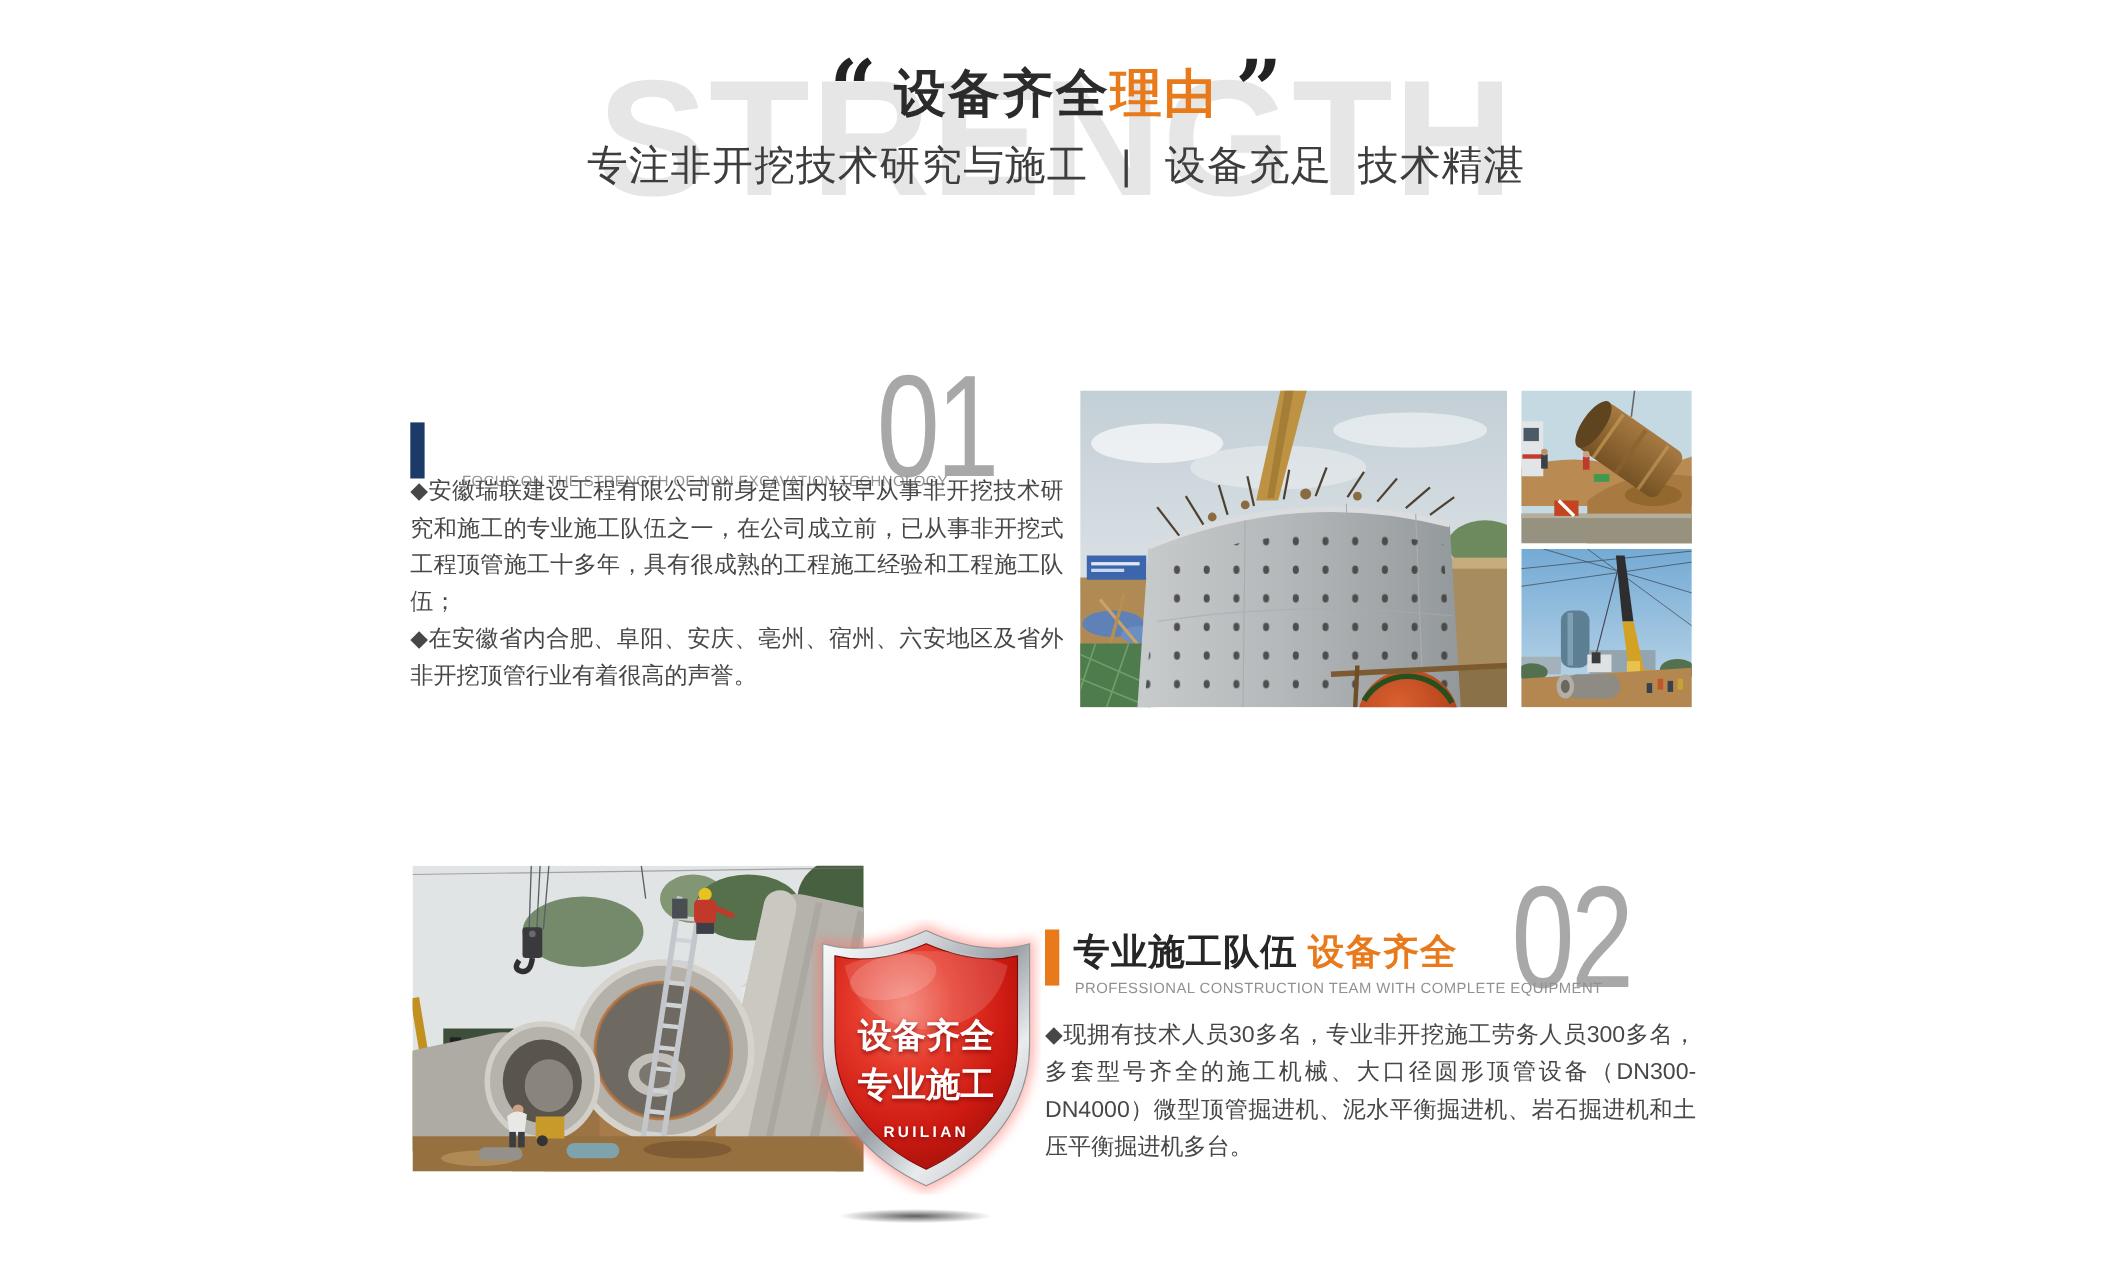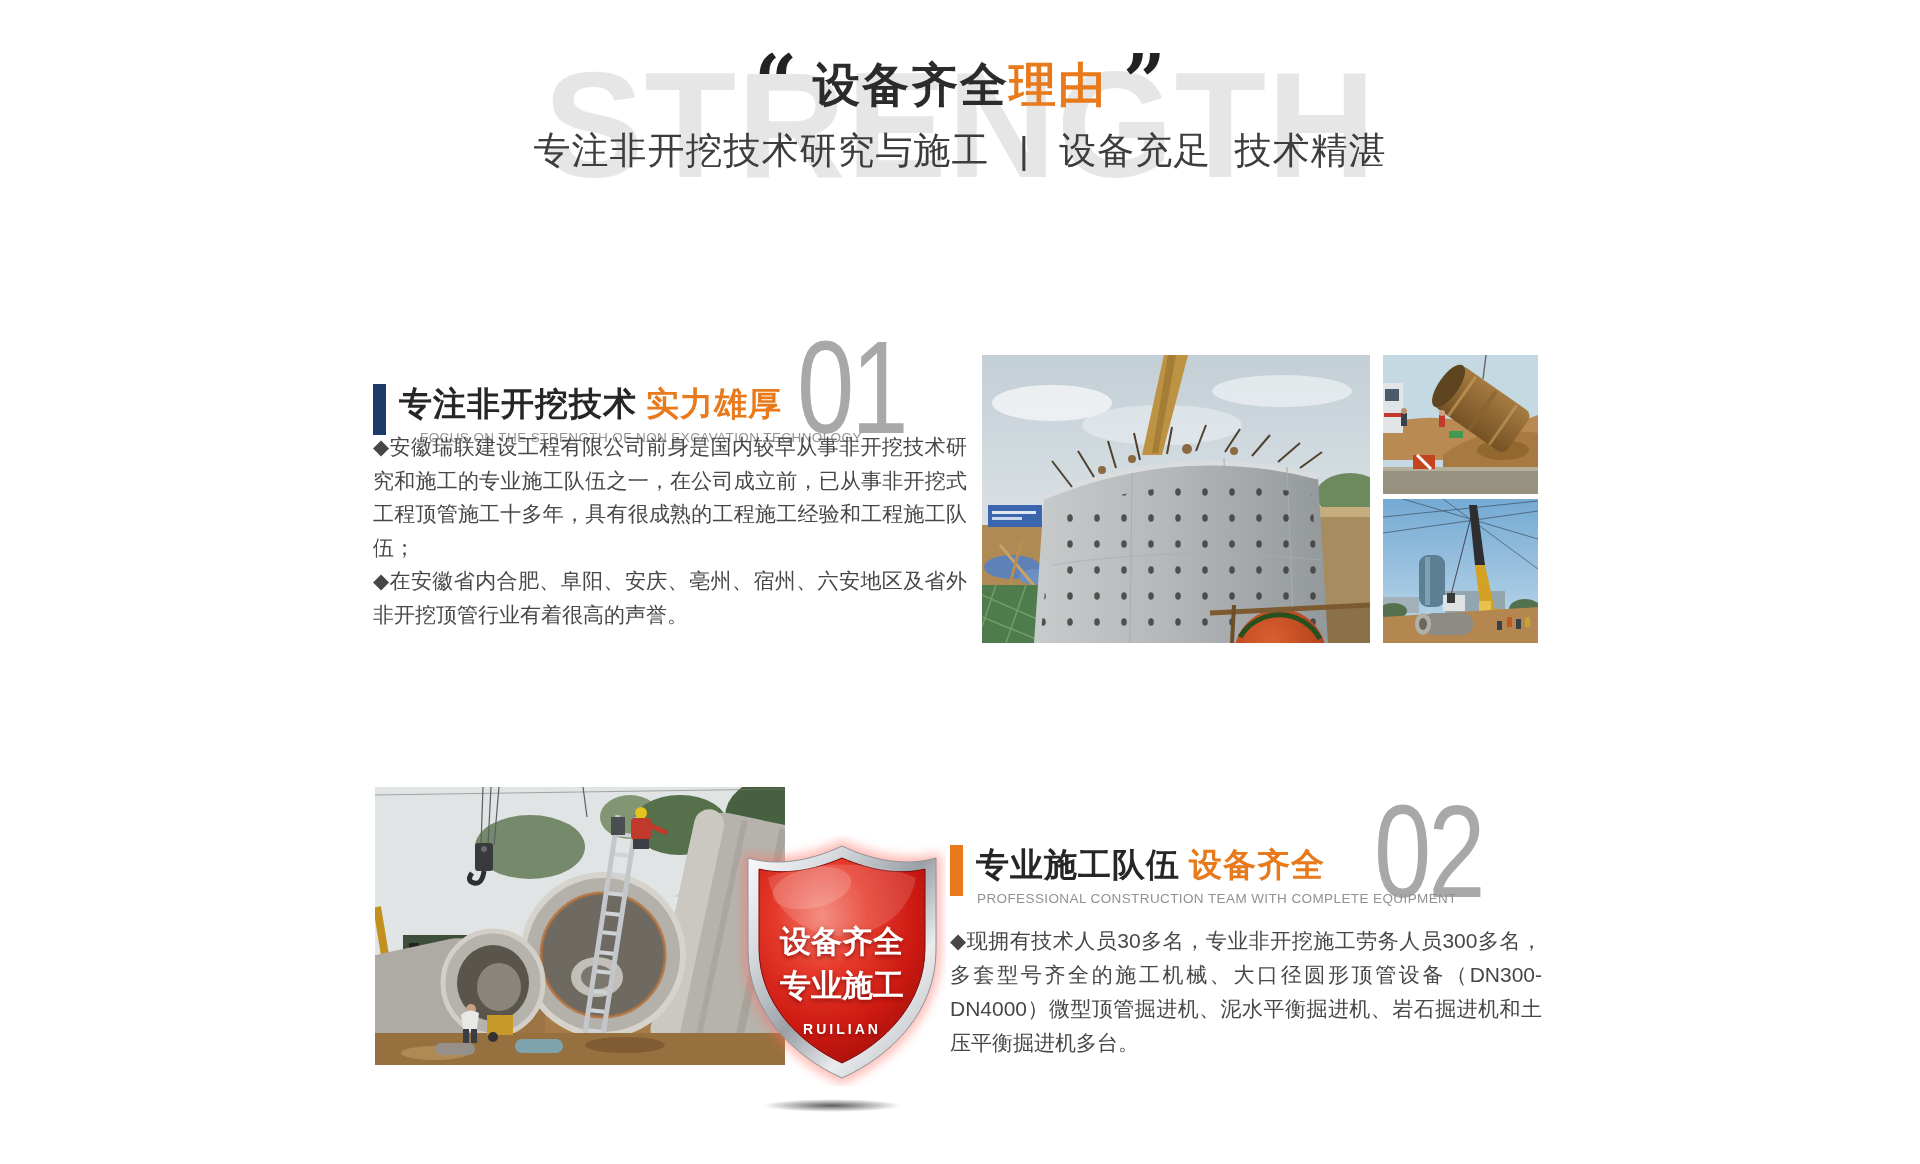--- a/index.html
+++ b/index.html
@@ -53,21 +53,20 @@
   <div class="watermark">STRENGTH</div>
   <div class="title-row">
     <span class="quote">“</span>
     <span class="title-text"><span>设备齐全</span><span class="orange">理由</span></span>
     <span class="quote">”</span>
   </div>
   <div class="subtitle">专注非开挖技术研究与施工 | 设备充足 技术精湛</div>
 
   <span class="num n1">01</span>
   <div class="bar bar-navy"></div>
-  <h2 class="head h1"><span>专注非开挖技术</span><span class="orange">实力雄厚</span></h2>
   <div class="en e1">FOCUS ON THE STRENGTH OF NON EXCAVATION TECHNOLOGY</div>
   <div class="body-text b1">
     <p>◆安徽瑞联建设工程有限公司前身是国内较早从事非开挖技术研究和施工的专业施工队伍之一，在公司成立前，已从事非开挖式工程顶管施工十多年，具有很成熟的工程施工经验和工程施工队伍；</p>
     <p>◆在安徽省内合肥、阜阳、安庆、亳州、宿州、六安地区及省外非开挖顶管行业有着很高的声誉。</p>
   </div>
 
   <svg id="photo1" class="photo" width="388" height="288" viewBox="0 0 388 288">
     <defs>
       <linearGradient id="sky1" x1="0" y1="0" x2="0" y2="1">
         <stop offset="0" stop-color="#c3cfd6"></stop>

